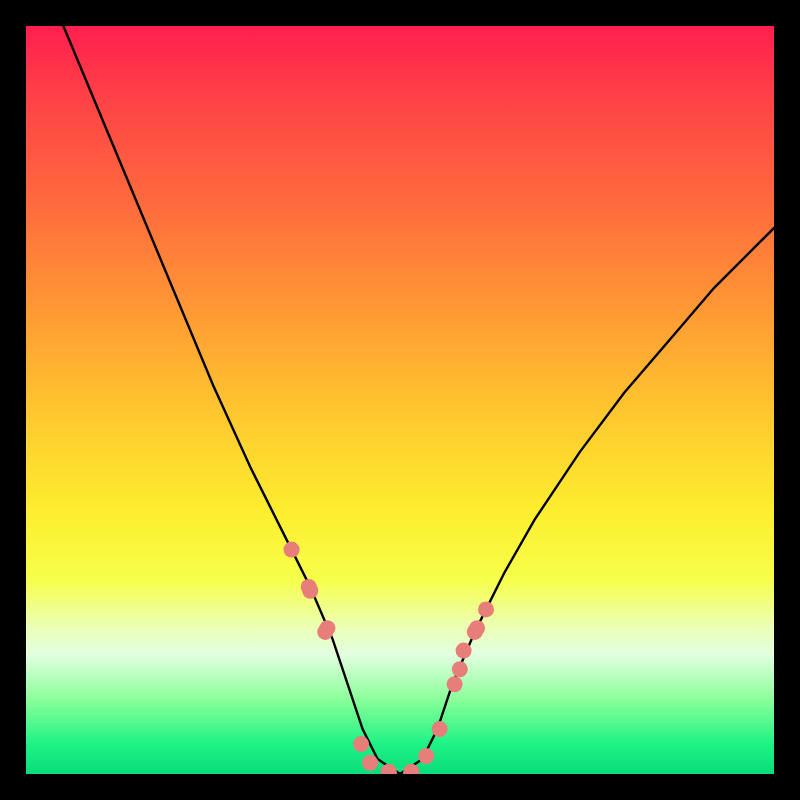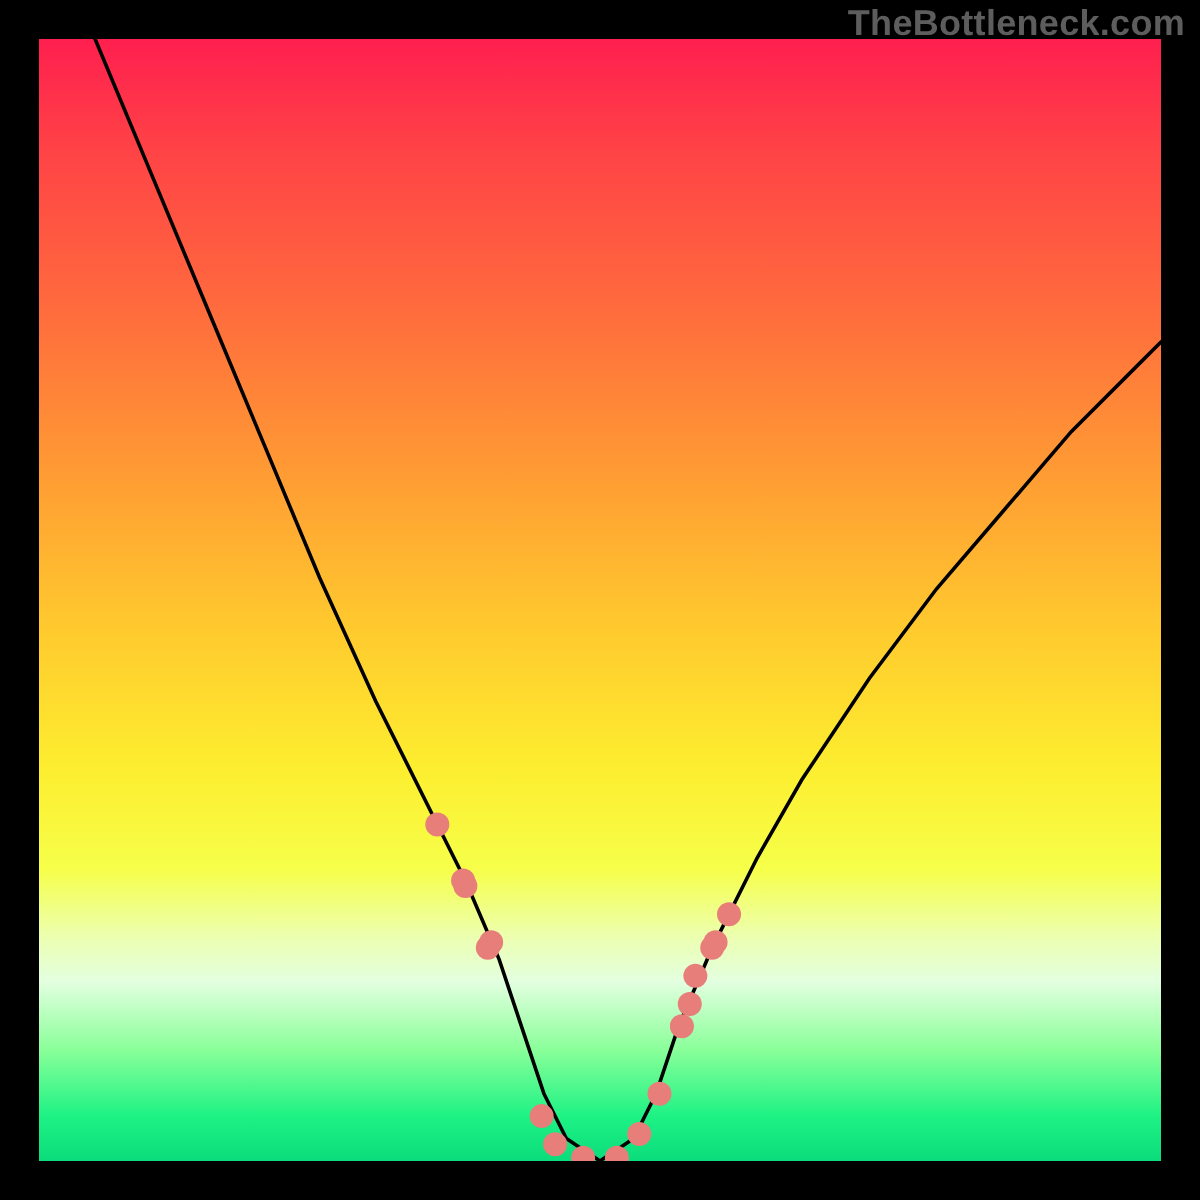--- a/index.html
+++ b/index.html
@@ -77,14 +77,13 @@
           <circle cx="413.64" cy="703.12" r="8" fill="#e77e79"></circle>
           <circle cx="428.60" cy="658.24" r="8" fill="#e77e79"></circle>
           <circle cx="433.84" cy="643.28" r="8" fill="#e77e79"></circle>
           <circle cx="437.58" cy="624.58" r="8" fill="#e77e79"></circle>
           <circle cx="448.80" cy="605.88" r="8" fill="#e77e79"></circle>
           <circle cx="451.04" cy="602.14" r="8" fill="#e77e79"></circle>
           <circle cx="460.02" cy="583.44" r="8" fill="#e77e79"></circle>
         </g>
     </svg>
   </div>
-  <div class="watermark">TheBottleneck.com</div>
 </div>
 
 </body></html>

